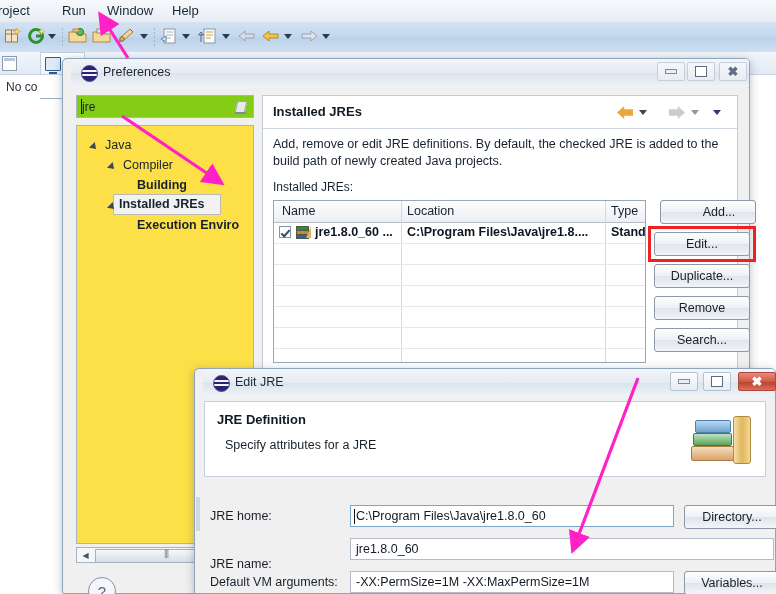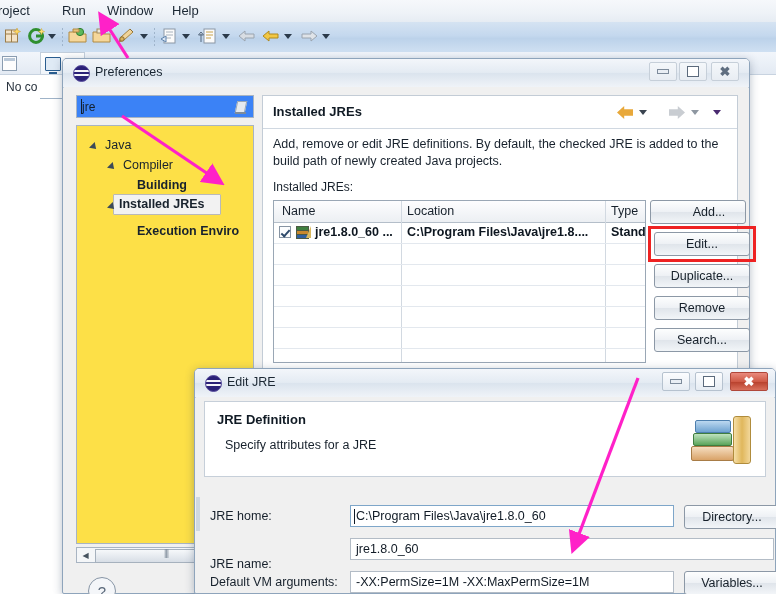--- a/index.html
+++ b/index.html
@@ -84,21 +84,21 @@
   
   .dlg {
     position: absolute;
     background: #f0f0f0;
     border: 1px solid #8ea4bb;
     border-radius: 5px 5px 2px 2px;
     box-shadow: 0 2px 10px rgba(40,60,90,.32);
     box-sizing: border-box;
   }
   .dlg-title {
-    position: absolute; left: 0; top: 0; right: 0; height: 28px;
+    position: absolute; left: 8px; top: 0; right: 0; height: 28px;
     background: linear-gradient(to bottom, #f3f6fa 0%, #e4ebf3 48%, #dbe4ee 52%, #eff3f8 100%);
     border-radius: 4px 4px 0 0;
     border-bottom: 1px solid #c8d3e0;
   }
   .dlg-title .ecl-icon {
     position: absolute; left: 10px; top: 6px; width: 15px; height: 15px;
     border-radius: 50%;
     background: #2b2178;
     border: 1px solid #5a4f9e;
     overflow: hidden;
@@ -136,21 +136,21 @@
   }
   .winbtn.close-red .gl { color: #ffffff; font-weight: bold; font-size: 13px; }
   .winbtn.close-grey .gl { color: #5f6e80; font-weight: bold; font-size: 13px; }
 
   
   #prefs { left: 62px; top: 58px; width: 688px; height: 536px; }
   .prefs-body { position: absolute; left: 1px; top: 28px; right: 1px; bottom: 1px; background: #f0f0f0; }
 
   .filter-box {
     position: absolute; left: 12px; top: 8px; width: 178px; height: 23px;
-    background: #3b82f6; border: 1px solid #a8b4c2; box-sizing: border-box;
+    background: #84cc16; border: 1px solid #a8b4c2; box-sizing: border-box;
   }
   .filter-box .ftxt {
     position: absolute; left: 5px; top: 4px; font-size: 12px; color: #14202c;
   }
   .filter-box .caret-bar {
     position: absolute; left: 4px; top: 3px; width: 1px; height: 15px; background: #14202c;
   }
   .clear-icon {
     position: absolute; right: 5px; top: 4px; width: 14px; height: 14px;
   }
@@ -467,21 +467,21 @@
 
         <span class="tarrow" style="left:32px; top:37px;"></span>
         <span class="tnode" style="left:46px; top:32px;">Compiler</span>
 
         <span class="tnode bold" style="left:60px; top:52px;">Building</span>
 
         <span class="tsel" style="left:36px; top:68px; width:106px; height:19px;"></span>
         <span class="tarrow" style="left:32px; top:77px;"></span>
         <span class="tnode bold" style="left:42px; top:71px;">Installed JREs</span>
 
-        <span class="tnode bold" style="left:60px; top:92px;margin-top:6px;">Execution Enviro</span>
+        <span class="tnode bold" style="left:60px; top:92px;">Execution Enviro</span>
       </div>
 
       <div class="hscroll" style="top:460px;">
         <span class="lbtn">◀</span>
         <span class="thumb"></span>
       </div>
 
       <div class="help-btn" style="left:24px; top:490px;">
         <span>?</span>
       </div>
@@ -520,21 +520,21 @@
             <span class="cell" style="left:133px; top:3px;">C:\Program Files\Java\jre1.8....</span>
             <span class="cell" style="left:337px; top:3px;">Stand</span>
           </div>
           <div class="tr-row" style="top:42px;"></div>
           <div class="tr-row" style="top:63px;"></div>
           <div class="tr-row" style="top:84px;"></div>
           <div class="tr-row" style="top:105px;"></div>
           <div class="tr-row" style="top:126px;"></div>
         </div>
 
-        <div class="side-btn" style="left:387px; top:104px;padding-left:22px;">Add...</div>
+        <div class="side-btn" style="left:397px; top:104px;padding-left:22px;">Add...</div>
         <div class="side-btn" style="left:391px; top:136px;">Edit...</div>
         <div class="red-outline" style="left:385px; top:130px; width:108px; height:36px;"></div>
         <div class="side-btn" style="left:391px; top:168px;">Duplicate...</div>
         <div class="side-btn" style="left:391px; top:200px;">Remove</div>
         <div class="side-btn" style="left:391px; top:232px;">Search...</div>
       </div>
     </div>
   </div>
 
   <div class="dlg" id="editjre">

